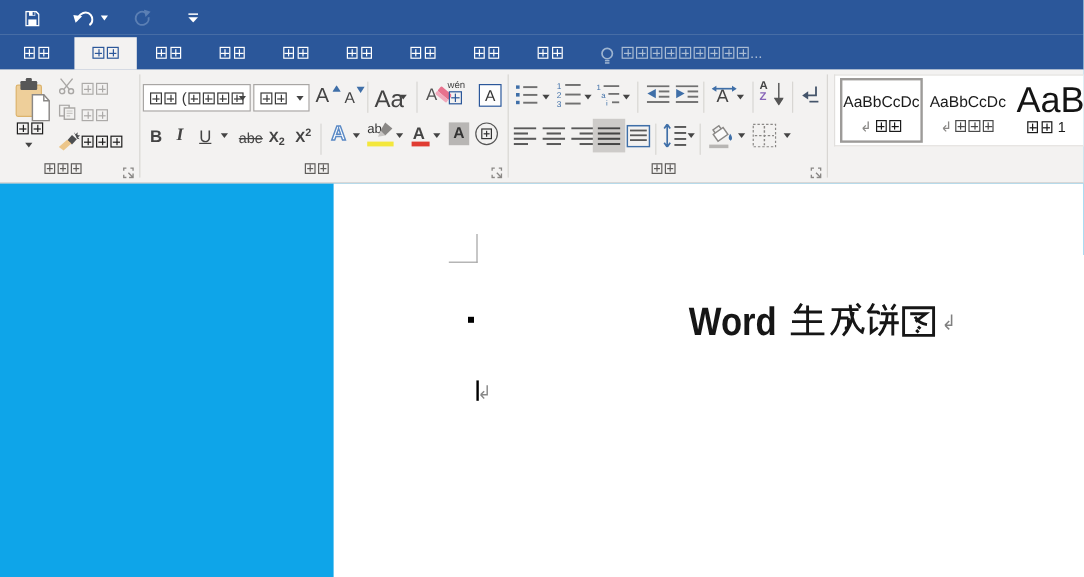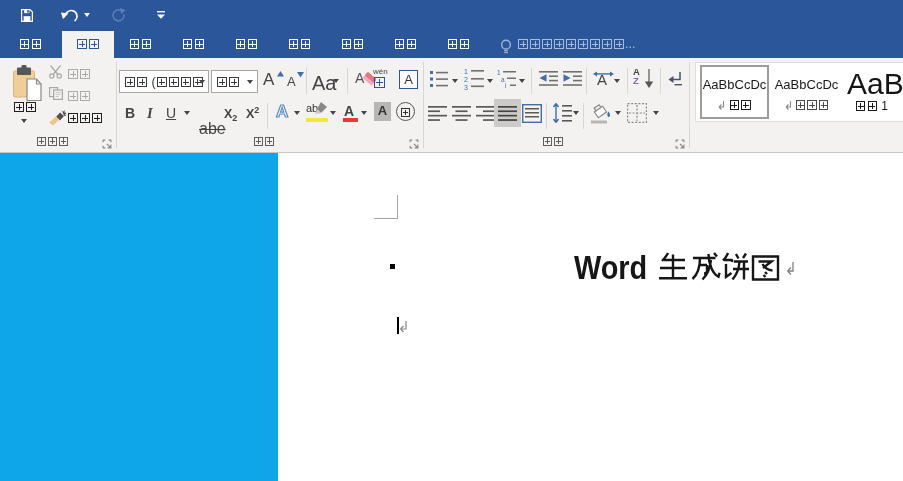--- a/index.html
+++ b/index.html
@@ -143,21 +143,21 @@
   <div class="abs" style="left:373px;top:7px;width:18px;text-align:left;line-height:7px">
     <span style="font-size:8px;color:#444">wén</span><br>
     <span class="cj" style="color:#2b579a;font-size:14px;margin-top:2px"></span>
   </div>
   <div class="abs" style="left:399px;top:12px;width:19px;height:19px;border:1px solid #2b579a;background:#fdfdfd;text-align:center;line-height:17px;font-size:13px;color:#333">A</div>
 
   <div class="abs ico" style="left:125px;top:47px;font-size:14px;font-weight:bold">B</div>
   <div class="abs ico" style="left:147px;top:47px;font-size:14.5px;font-style:italic;font-family:'Liberation Serif',serif;font-weight:bold">I</div>
   <div class="abs ico" style="left:166px;top:47px;font-size:14px;text-decoration:underline">U</div>
   <span class="abs caret" style="left:184px;top:53px"></span>
-  <div class="abs ico" style="left:199px;top:62px;font-size:16px;text-decoration:line-through">abe</div>
+  <div class="abs ico" style="left:199px;top:50px;font-size:12px;text-decoration:line-through">abe</div>
   <div class="abs ico" style="left:224px;top:49px;font-size:12.5px;font-weight:bold">X<span style="font-size:9px;vertical-align:-3px">2</span></div>
   <div class="abs ico" style="left:246px;top:47px;font-size:12.5px;font-weight:bold">X<span style="font-size:9px;vertical-align:5px">2</span></div>
   <div class="gsep" style="left:267px;top:45px;height:26px"></div>
   <div class="abs" style="left:276px;top:44px;font-size:17px;font-weight:bold;color:#fff;-webkit-text-stroke:1.2px #5b8ac5">A</div>
   <span class="abs caret" style="left:294px;top:53px"></span>
   <div class="abs" style="left:306px;top:44px;font-size:11px;color:#333">ab</div>
   <svg class="abs" style="left:312px;top:43px" width="16" height="14" viewBox="0 0 16 14">
     <path d="M9 1 L15 6 L9 12 L5 8 z" fill="#8a8886"></path>
     <path d="M5 8 L9 12 L3 13 z" fill="#c8c6c4"></path>
   </svg>

